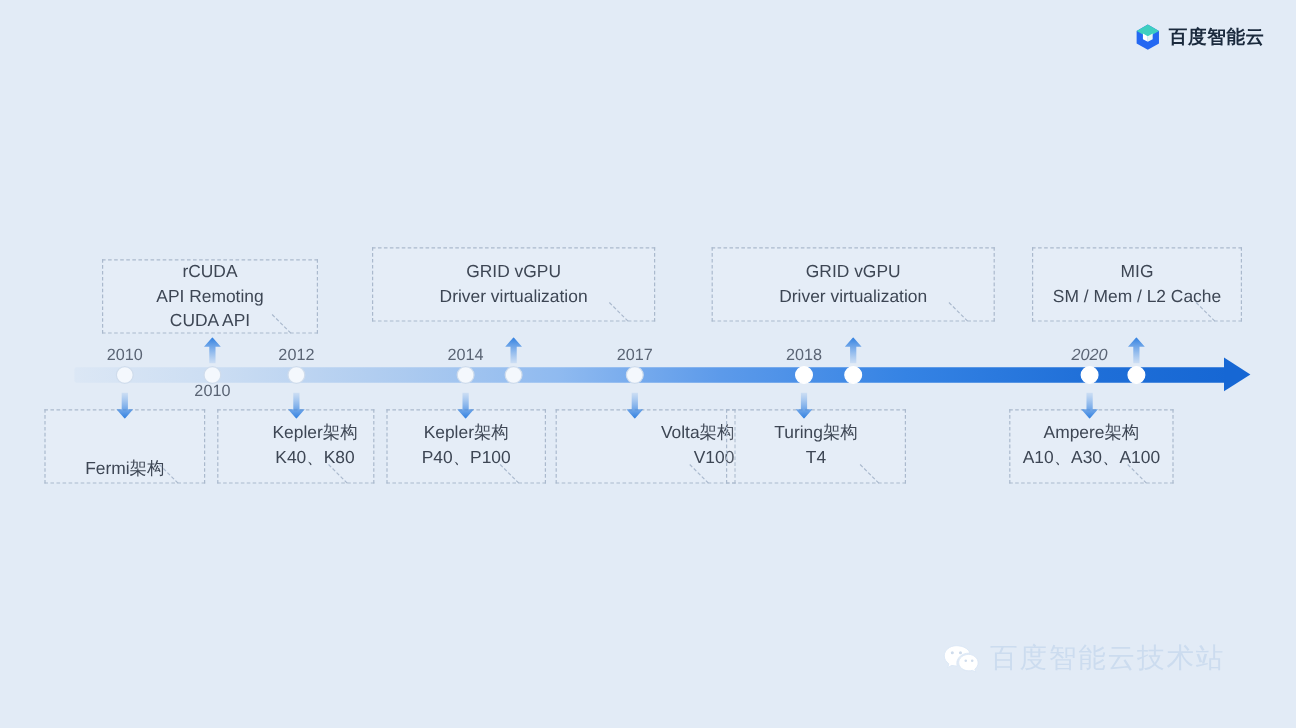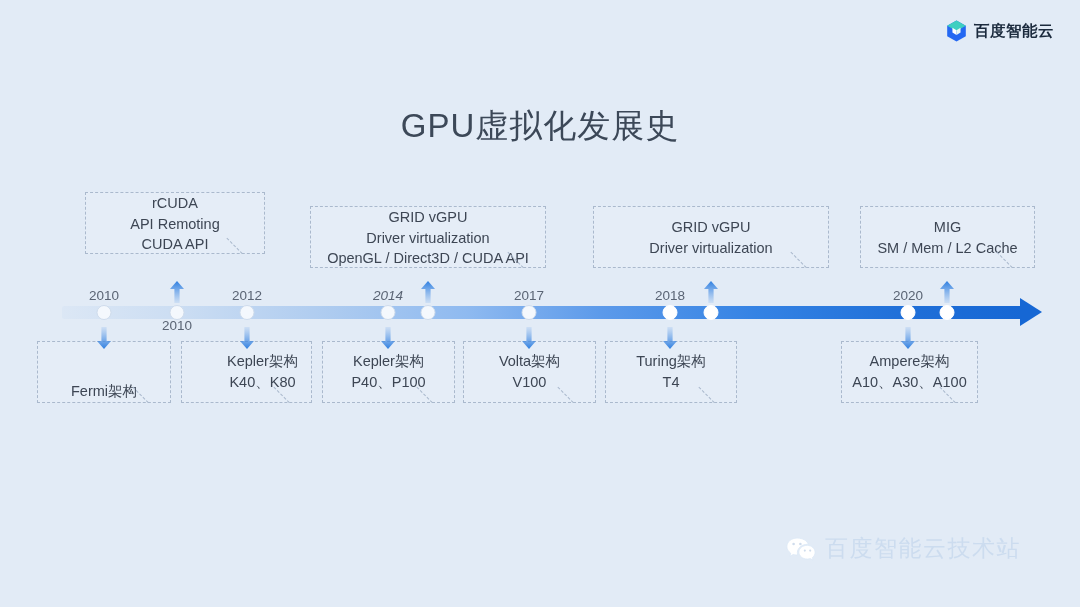--- a/index.html
+++ b/index.html
@@ -204,35 +204,33 @@
       <svg viewBox="0 0 24 26" width="21" height="22" xmlns="http://www.w3.org/2000/svg">
         <path d="M12 0.6 L23 6.8 L23 19.2 L12 25.4 L1 19.2 L1 6.8 Z" fill="#2468f2"></path>
         <path d="M12 0.6 L23 6.8 L12 13 L1 6.8 Z" fill="#3ecfc0"></path>
         <path d="M7.2 9.3 L12 12 L12 17.6 L7.2 14.9 Z" fill="#ffffff"></path>
         <path d="M16.8 9.3 L12 12 L12 17.6 L16.8 14.9 Z" fill="#e8f6f3"></path>
       </svg>
     </span>
     <span class="brand-text">百度智能云</span>
   </div>
 
-  <div id="page-title">GPU虚拟化发展史</div>
 
   <div id="timeline-axis"></div>
   <div id="timeline-arrow"></div>
 
   <div id="top-cards-layer">
-      <div class="card card-top" style="left: 85px; top: 192px; width: 180px; height: 62px;">
+      <div class="card card-top" style="left: 85px; top: 216px; width: 180px; height: 62px;">
         <span class="ln">rCUDA</span>
         <span class="ln">API  Remoting</span>
         <span class="ln">CUDA API</span>
       </div>
       <div class="card card-top" style="left: 310px; top: 206px; width: 236px; height: 62px;">
         <span class="ln">GRID vGPU</span>
         <span class="ln">Driver virtualization</span>
-        <span class="ln">OpenGL / Direct3D / CUDA API</span>
       </div>
       <div class="card card-top" style="left: 593px; top: 206px; width: 236px; height: 62px;">
         <span class="ln">GRID vGPU</span>
         <span class="ln">Driver virtualization</span>
       </div>
       <div class="card card-top" style="left: 860px; top: 206px; width: 175px; height: 62px;">
         <span class="ln">MIG</span>
         <span class="ln">SM / Mem / L2 Cache</span>
       </div>
     </div>
@@ -241,50 +239,50 @@
         <span class="ln">Fermi架构</span>
       </div>
       <div class="card card-bottom" style="left: 181px; top: 341px; width: 131px; height: 62px; padding-left: 32px;">
         <span class="ln">Kepler架构</span>
         <span class="ln">K40、K80</span>
       </div>
       <div class="card card-bottom" style="left: 322px; top: 341px; width: 133px; height: 62px;">
         <span class="ln">Kepler架构</span>
         <span class="ln">P40、P100</span>
       </div>
-      <div class="card card-bottom" style="left: 463px; top: 341px; width: 133px; height: 62px;">
+      <div class="card card-bottom" style="left: 463px; top: 341px; width: 150px; height: 62px; align-items: flex-end;">
         <span class="ln">Volta架构</span>
         <span class="ln">V100</span>
       </div>
-      <div class="card card-bottom" style="left: 605px; top: 341px; width: 132px; height: 62px;">
+      <div class="card card-bottom" style="left: 605px; top: 341px; width: 150px; height: 62px;">
         <span class="ln">Turing架构</span>
         <span class="ln">T4</span>
       </div>
       <div class="card card-bottom" style="left: 841px; top: 341px; width: 137px; height: 62px;">
         <span class="ln">Ampere架构</span>
         <span class="ln">A10、A30、A100</span>
       </div>
     </div>
   <div id="markers-layer">
       <div class="marker" style="left: 104px;"></div>
       <div class="year above" style="left: 104px;">2010</div>
       <div class="marker" style="left: 177px;"></div>
       <div class="year below" style="left: 177px;">2010</div>
       <div class="marker" style="left: 247px;"></div>
       <div class="year above" style="left: 247px;">2012</div>
       <div class="marker" style="left: 388px;"></div>
-      <div class="year above" style="left: 388px; font-style: italic;">2014</div>
+      <div class="year above" style="left: 388px;">2014</div>
       <div class="marker" style="left: 428px;"></div>
       <div class="marker" style="left: 529px;"></div>
       <div class="year above" style="left: 529px;">2017</div>
       <div class="marker dark" style="left: 670px;"></div>
       <div class="year above" style="left: 670px;">2018</div>
       <div class="marker dark" style="left: 711px;"></div>
       <div class="marker dark" style="left: 908px;"></div>
-      <div class="year above" style="left: 908px;">2020</div>
+      <div class="year above" style="left: 908px; font-style: italic;">2020</div>
       <div class="marker dark" style="left: 947px;"></div>
     </div>
   <div id="connectors-layer">
       <div class="conn" style="left: 177px; top: 281px;">
         <svg width="16" height="22" viewBox="0 0 16 22" xmlns="http://www.w3.org/2000/svg">
           <defs>
             <linearGradient id="guup1" x1="0" y1="1" x2="0" y2="0">
               <stop offset="0" stop-color="#5b9ae8" stop-opacity="0.15"></stop>
               <stop offset="1" stop-color="#2f7fe0" stop-opacity="1"></stop>
             </linearGradient>

